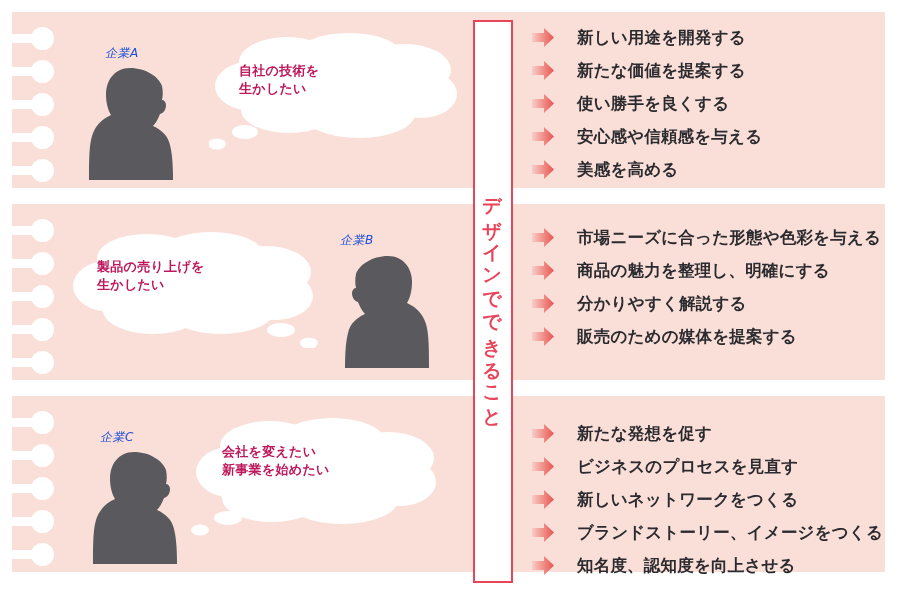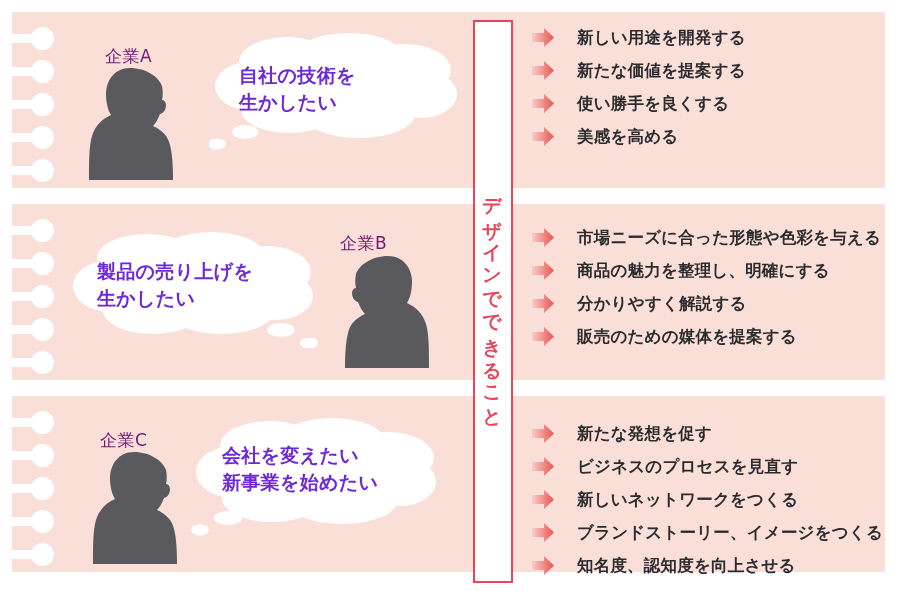--- a/index.html
+++ b/index.html
@@ -57,42 +57,43 @@
   
   .person {
     position: absolute;
     width: 96px;
     height: 120px;
   }
   .person svg { display: block; width: 100%; height: 100%; }
 
   .person-label {
     position: absolute;
-    font-size: 17px;
-    color: #701a75;
+    font-size: 12px;
+    color: #1d4ed8;
     letter-spacing: 0.5px;
     white-space: nowrap;
+    font-style: italic;
   }
 
   
   .bubble {
     position: absolute;
     width: 250px;
     height: 118px;
   }
   .bubble .cloud { position: absolute; left: 0; top: 0; width: 100%; height: 100%; }
   .bubble .cloud svg { display: block; width: 100%; height: 100%; }
   .bubble-text {
     position: absolute;
     left: 30px;
     top: 30px;
     width: 200px;
-    font-size: 19px;
+    font-size: 13px;
     line-height: 1.42;
-    color: #6d28d9;
+    color: #be185d;
     font-weight: 700;
     letter-spacing: 0.3px;
     white-space: pre-line;
   }
 
   
   .center-box {
     position: absolute;
     left: 473px;
     top: 20px;
@@ -300,20 +301,28 @@
           </svg>
       </span>
       <span class="list-text">使い勝手を良くする</span>
     </div>
     <div class="list-item">
       <span class="arrow-icon">
         <svg viewBox="0 0 24 19" aria-hidden="true">
             <path fill="url(#ag1)" d="M1 5h12V0l10 9.5L13 19v-5H1z"></path>
           </svg>
       </span>
+      <span class="list-text">安心感や信頼感を与える</span>
+    </div>
+    <div class="list-item">
+      <span class="arrow-icon">
+        <svg viewBox="0 0 24 19" aria-hidden="true">
+            <path fill="url(#ag1)" d="M1 5h12V0l10 9.5L13 19v-5H1z"></path>
+          </svg>
+      </span>
       <span class="list-text">美感を高める</span>
     </div>
   </div>
 
   <div class="list list-2">
     <div class="list-item">
       <span class="arrow-icon">
         <svg viewBox="0 0 24 19" aria-hidden="true">
             <path fill="url(#ag1)" d="M1 5h12V0l10 9.5L13 19v-5H1z"></path>
           </svg>

